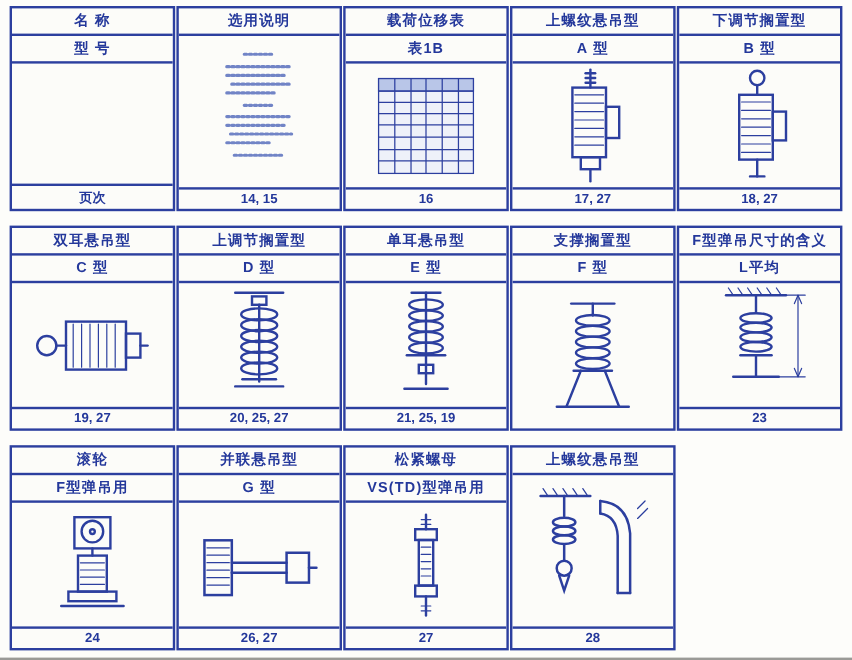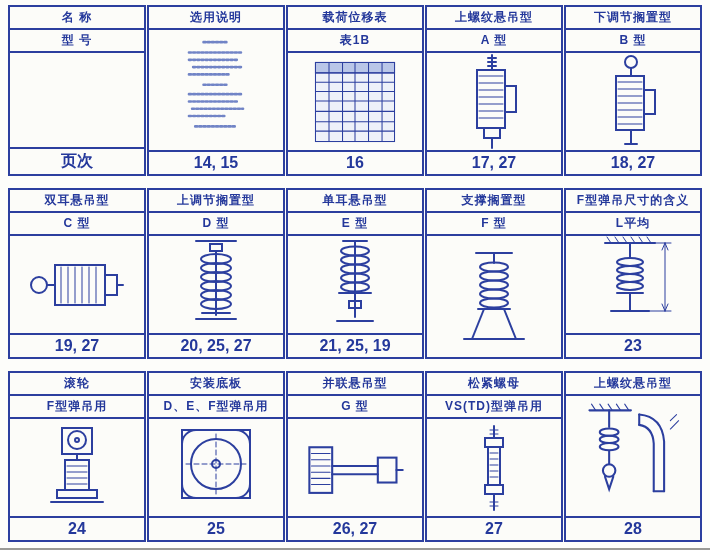--- a/index.html
+++ b/index.html
@@ -20,21 +20,21 @@
     display:flex; flex-direction:column; overflow:hidden;
   }
   .hdr {
     text-align:center; font-size:12px; font-weight:bold;
     letter-spacing:1px; padding:2px 1px;
     border-bottom:2px solid #2c3f9f; white-space:nowrap;
   }
   .hdr.sub { border-bottom:2px solid #2c3f9f; }
   .art { flex:1; display:flex; align-items:center; justify-content:center; overflow:hidden; }
   .ftr {
-    text-align:center; font-size:16px; font-weight:bold;
+    text-align:center; font-size:11px; font-weight:bold;
     padding:2px 0; border-top:2px solid #2c3f9f; white-space:nowrap;
   }
   .art svg { stroke:#2c3f9f; fill:none; stroke-width:2; stroke-linecap:round; }
   .art svg .thin { stroke-width:1; }
   .art svg .faint { stroke:#7184c6; }
 </style>
 </head>
 <body>
 
 <div class="page">
@@ -242,34 +242,20 @@
           <line x1="50" y1="32" x2="50" y2="38"></line>
           <rect x="38" y="38" width="24" height="30"></rect>
           <path class="thin" d="M40 44 H60 M40 50 H60 M40 56 H60 M40 62 H60"></path>
           <rect x="30" y="68" width="40" height="8"></rect>
           <line x1="24" y1="80" x2="76" y2="80"></line>
         </svg>
       </div>
       <div class="ftr">24</div>
     </div>
 
-    <div class="cell">
-      <div class="hdr">安装底板</div>
-      <div class="hdr sub">D、E、F型弹吊用</div>
-      <div class="art">
-        <svg width="100" height="92" viewBox="0 0 100 88">
-          <rect x="16" y="6" width="68" height="68"></rect>
-          <path d="M16 20 A14 14 0 0 1 30 6 M70 6 A14 14 0 0 1 84 20 M84 60 A14 14 0 0 1 70 74 M30 74 A14 14 0 0 1 16 60"></path>
-          <circle cx="50" cy="40" r="25"></circle>
-          <circle cx="50" cy="40" r="4"></circle>
-          <path class="thin" d="M50 10 V70 M20 40 H80" stroke-dasharray="5 3"></path>
-        </svg>
-      </div>
-      <div class="ftr">25</div>
-    </div>
 
     <div class="cell">
       <div class="hdr">并联悬吊型</div>
       <div class="hdr sub">G 型</div>
       <div class="art">
         <svg width="112" height="96" viewBox="0 0 108 92">
           <rect x="10" y="26" width="22" height="44"></rect>
           <path class="thin" d="M12 32 H30 M12 38 H30 M12 44 H30 M12 50 H30 M12 56 H30 M12 62 H30"></path>
           <line x1="32" y1="44" x2="76" y2="44"></line>
           <line x1="32" y1="52" x2="76" y2="52"></line>

